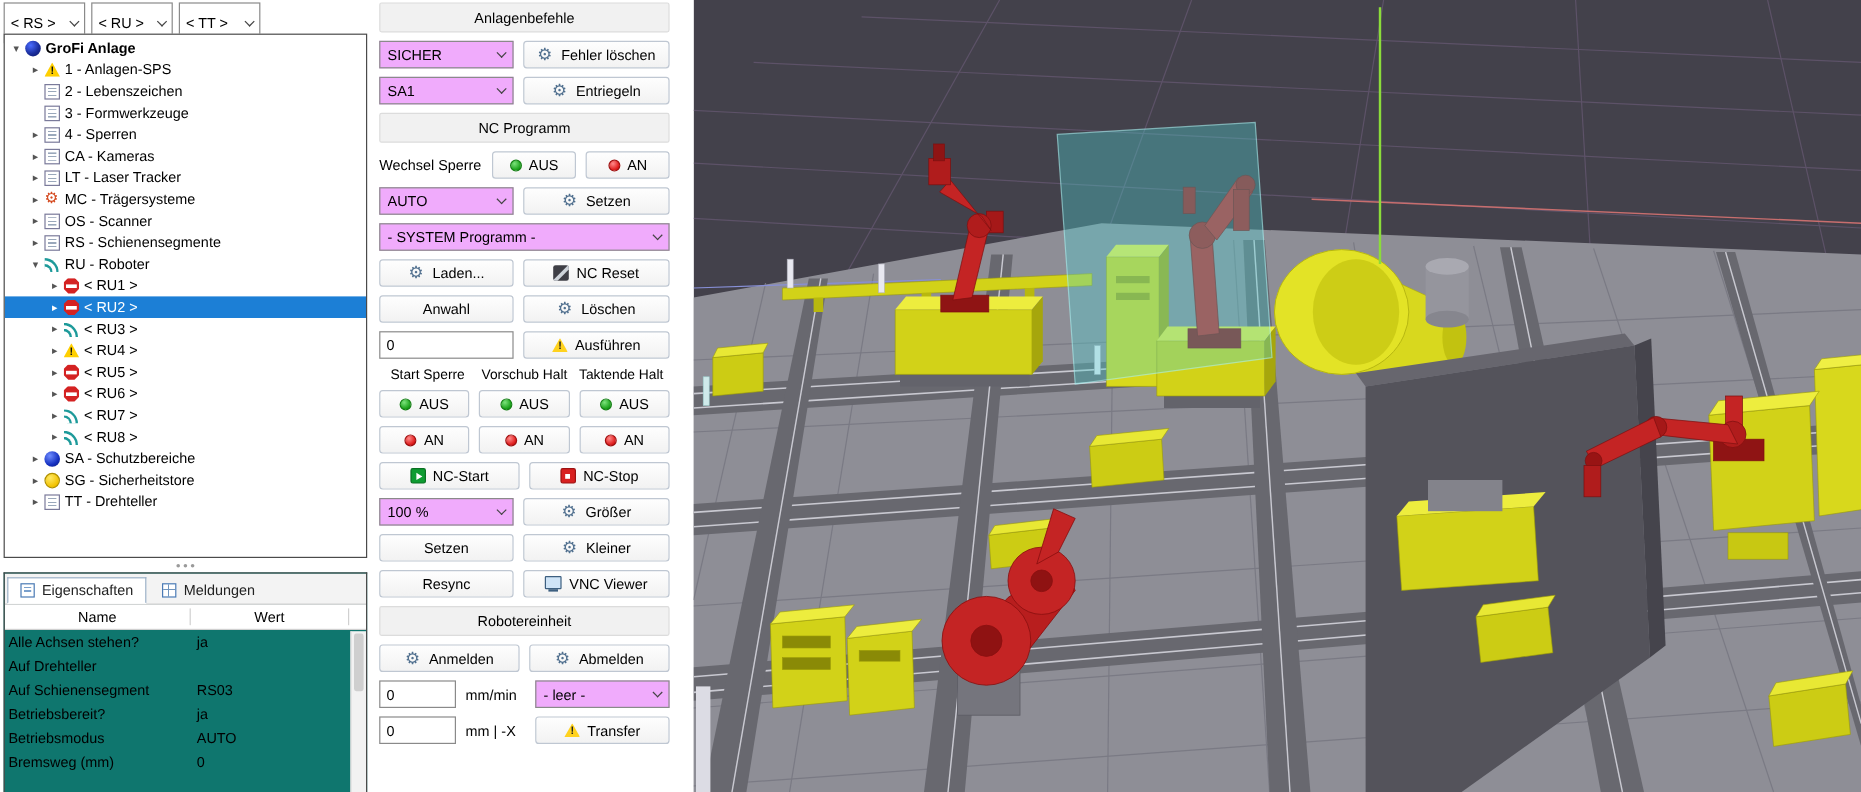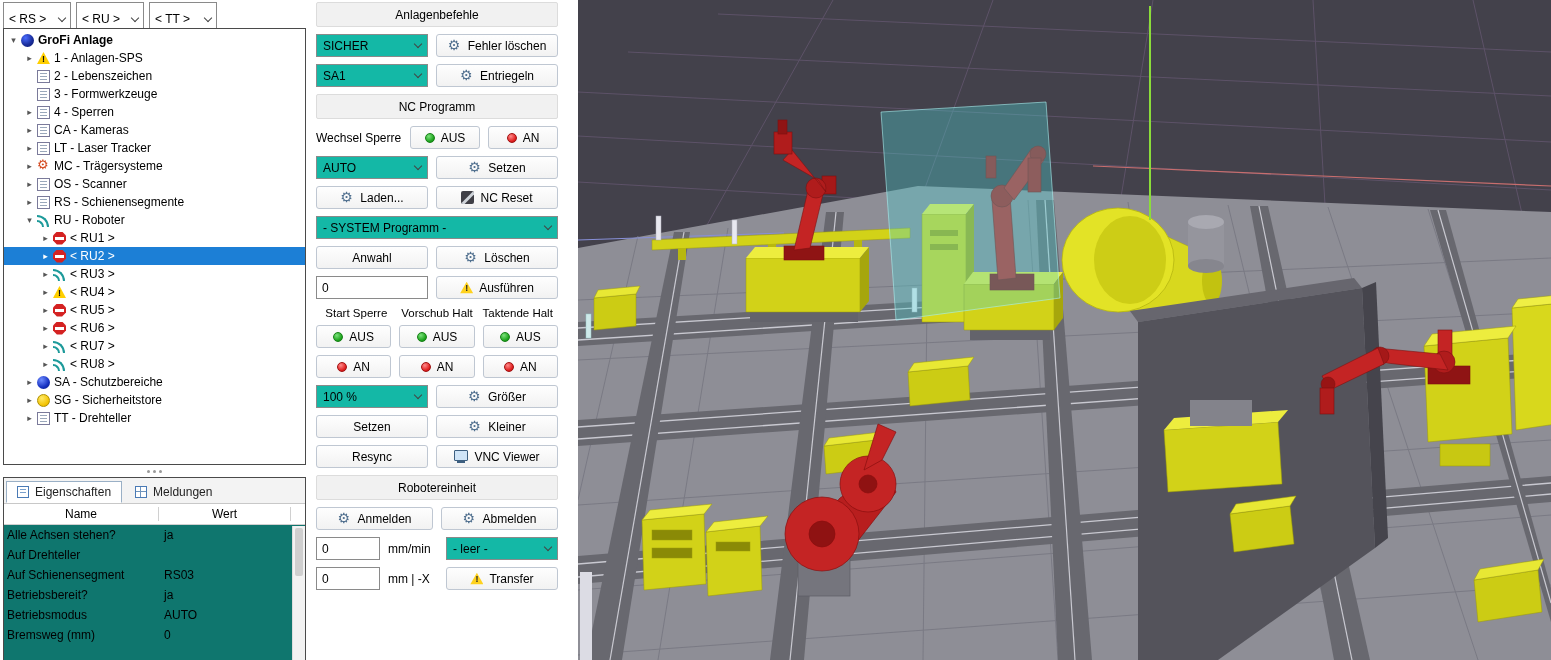--- a/index.html
+++ b/index.html
@@ -53,21 +53,21 @@
   .pn{width:155px;padding-left:3px;overflow:hidden;white-space:nowrap}
   .pv{flex:1;padding-left:5px;overflow:hidden;white-space:nowrap}
   .vscroll{position:absolute;right:0;top:22px;bottom:0;width:13px;background:#f2f2f2;border-left:1px solid #ddd}
   .vscroll .thumb{position:absolute;left:2px;right:2px;top:2px;height:48px;background:#cfcfcf;border-radius:2px}
 
   
   .mid{width:254px;flex:none;padding:2px 4px 0 8px;display:flex;flex-direction:column;background:#fff}
   .sec-header{height:25px;flex:none;background:#f1f1f1;border:1px solid #dcdcdc;border-radius:2px;display:flex;align-items:center;justify-content:center;font-weight:normal;margin-bottom:7px}
   .row{display:flex;gap:8px;margin-bottom:7px;align-items:center;flex:none}
   .btn{flex:1;height:23px;background:linear-gradient(#fefefe,#f2f2f2);border:1px solid #bfc7d2;border-radius:3px;display:flex;align-items:center;justify-content:center;gap:6px;font-size:12px;font-family:Liberation Sans, sans-serif;cursor:default;padding:0 4px;white-space:nowrap}
-  .combo{height:23px;border:1px solid #8a8a8a;background:#14b8a6;display:flex;align-items:center;justify-content:space-between;padding:0 6px;cursor:default;flex:1}
+  .combo{height:23px;border:1px solid #8a8a8a;background:#f0abfc;display:flex;align-items:center;justify-content:space-between;padding:0 6px;cursor:default;flex:1}
   .combo-text{overflow:hidden;white-space:nowrap}
   .w112{width:112px;flex:none}
   .num{width:112px;flex:none;height:23px;border:1px solid #8a8a8a;padding:0 5px;font:inherit;background:#fff}
   .small-num{width:64px}
   .unit{width:50px;flex:none;font-size:12px;white-space:nowrap}
   .wlabel{width:86px;flex:none;font-size:12px;white-space:nowrap}
   .col-labels{display:flex;margin:1px 0 6px;font-size:11.5px;flex:none}
   .col-labels span{flex:1;text-align:center;white-space:nowrap}
   .dot{width:10px;height:10px;border-radius:50%;flex:none}
   .dot.green{background:radial-gradient(circle at 35% 30%,#7be27b,#1fa51f 65%,#0c7a0c);border:1px solid #158015}
@@ -323,35 +323,35 @@
       <span class="combo-text">AUTO</span>
       <span class="chev-down"></span>
     </div>
     <button class="btn">
       <span class="gear"></span>
       <span>Setzen</span>
     </button>
   </div>
 
   <div class="row">
+    <div class="combo">
+      <span class="combo-text">- SYSTEM Programm -</span>
+      <span class="chev-down"></span>
+    </div>
+  </div>
+
+  <div class="row">
     <button class="btn w112">
       <span class="gear"></span>
       <span>Laden...</span>
     </button>
     <button class="btn">
       <span class="ncreset"></span>
       <span>NC Reset</span>
     </button>
-  </div>
-
-  <div class="row">
-    <div class="combo">
-      <span class="combo-text">- SYSTEM Programm -</span>
-      <span class="chev-down"></span>
-    </div>
   </div>
 
   <div class="row">
     <button class="btn w112">
       <span>Anwahl</span>
     </button>
     <button class="btn">
       <span class="gear"></span>
       <span>Löschen</span>
     </button>
@@ -394,20 +394,30 @@
     <button class="btn">
       <span class="dot red"></span>
       <span>AN</span>
     </button>
     <button class="btn">
       <span class="dot red"></span>
       <span>AN</span>
     </button>
   </div>
 
+  <div class="row">
+    <button class="btn">
+      <span class="ncstart"></span>
+      <span>NC-Start</span>
+    </button>
+    <button class="btn">
+      <span class="ncstop"></span>
+      <span>NC-Stop</span>
+    </button>
+  </div>
 
   <div class="row">
     <div class="combo w112">
       <span class="combo-text">100 %</span>
       <span class="chev-down"></span>
     </div>
     <button class="btn">
       <span class="gear"></span>
       <span>Größer</span>
     </button>

